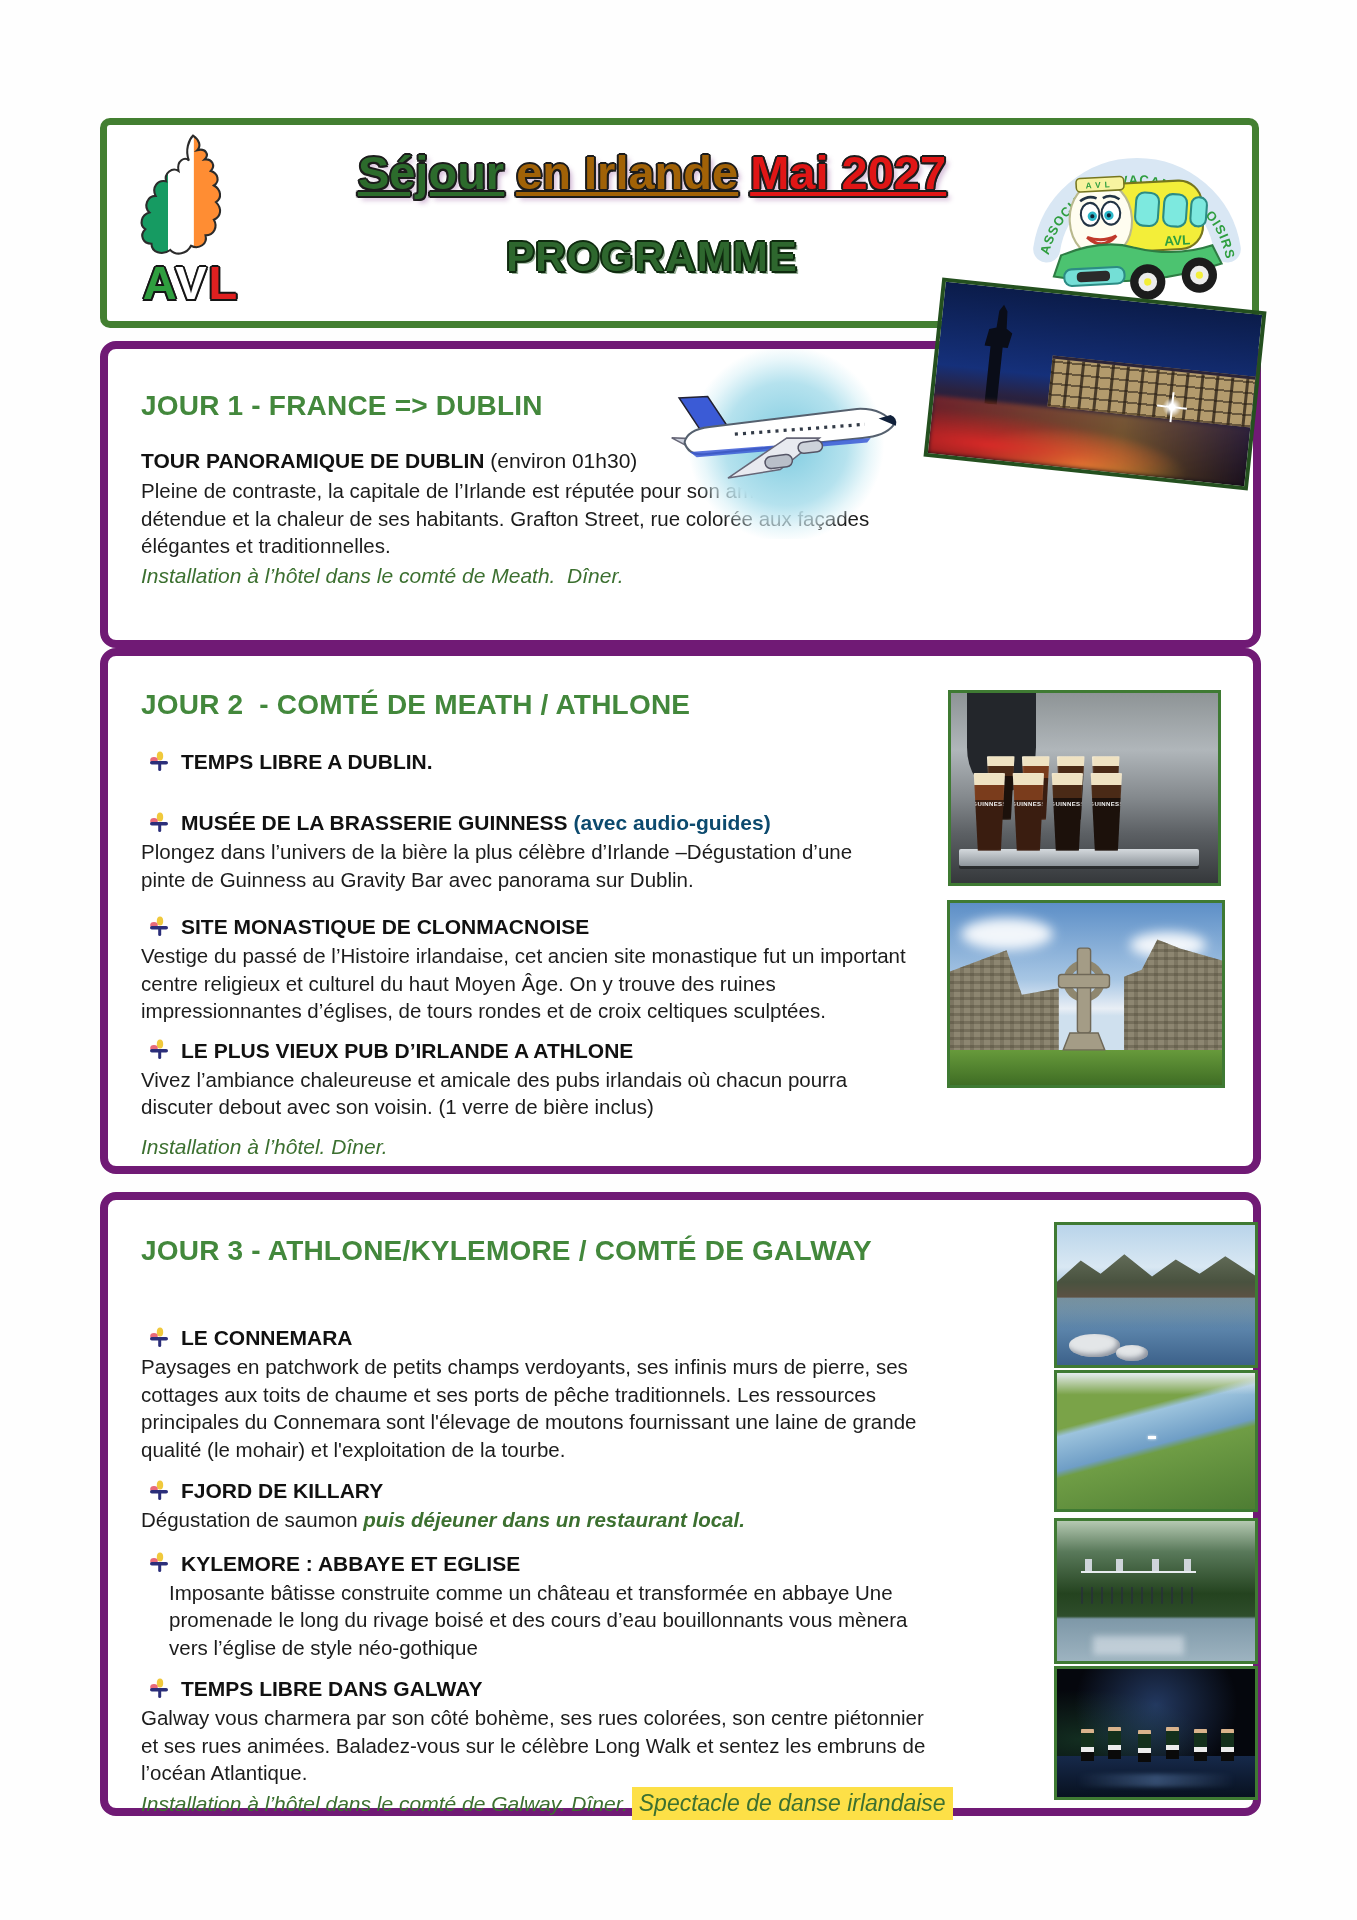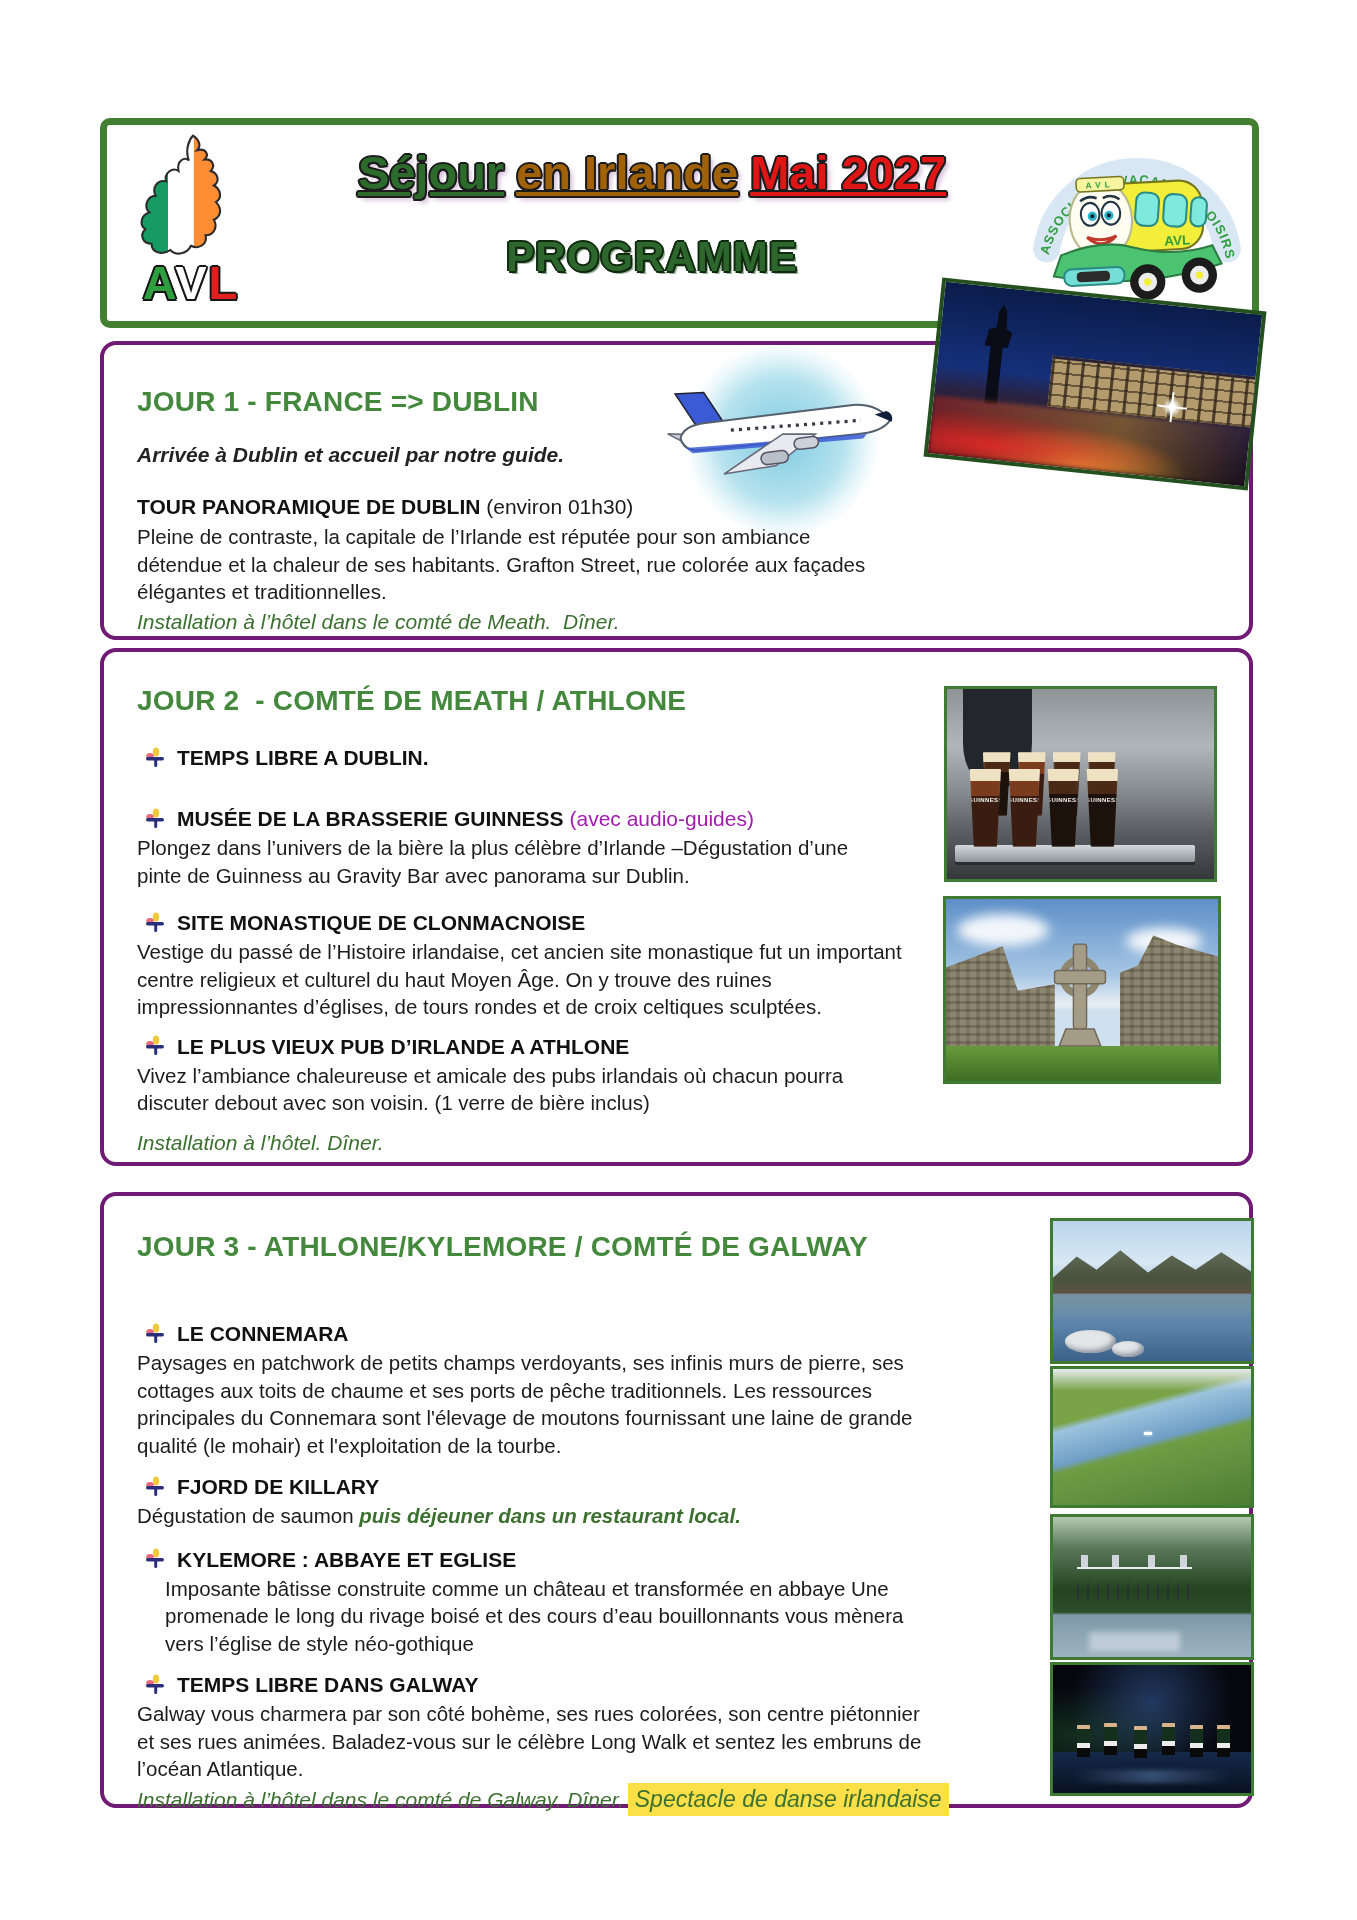--- a/index.html
+++ b/index.html
@@ -1,18 +1,18 @@
 <!DOCTYPE html>
 <html><head>
 <meta charset="utf-8">
 <style>
   html,body{margin:0;padding:0;background:#ffffff;}
   .page{position:relative;width:1357px;height:1920px;background:#fefefe;overflow:hidden;
         font-family:"Liberation Sans", sans-serif;color:#1a1a1a;}
-  .box{position:absolute;left:100px;width:1145px;background:#fff;border:4px solid #701a75;border-radius:16px;}
+  .box{position:absolute;left:100px;width:1145px;background:#fff;border:8px solid #701a75;border-radius:16px;}
   .header-box{top:118px;height:196px;border-width:7px;border-radius:10px;border-color:#437f31;}
   .jour1-box{top:341px;height:291px;}
   .jour2-box{top:648px;height:510px;}
   .jour3-box{top:1192px;height:608px;}
 
   
   .flag-map{position:absolute;left:32px;top:6px;width:104px;height:136px;}
   .avl-big{position:absolute;left:24px;top:134px;width:120px;text-align:center;
            font-size:47px;font-weight:800;letter-spacing:2px;line-height:1;}
   .avl-big span{text-shadow:-2px 0 #161616,2px 0 #161616,0 -2px #161616,0 2px #161616,
@@ -34,21 +34,21 @@
   
   .jour-head{margin:0;padding:0 0 0 33px;color:#43883c;font-size:28px;font-weight:800;letter-spacing:.2px;line-height:34px;}
   .intro-italic{margin:22px 0 0 0;padding-left:33px;font-size:21px;font-weight:bold;font-style:italic;color:#222;line-height:28px;}
   .tour-line{margin:24px 0 0 0;padding-left:33px;font-size:21px;line-height:28px;}
   .b{font-weight:bold;color:#111;}
   .para{margin:2px 0 0 0;padding-left:33px;font-size:20.5px;line-height:27.5px;color:#1c1c1c;}
   .green-line{margin:2px 0 0 0;padding-left:33px;font-size:21px;font-weight:normal;font-style:italic;color:#3c7030;line-height:28px;white-space:nowrap;}
   .bullet-row{display:flex;align-items:center;gap:12px;padding-left:41px;}
   .bullet-ico{flex:0 0 20px;width:20px;height:22px;}
   .bullet-title{font-size:21px;font-weight:bold;color:#111;line-height:27px;}
-  .bullet-title .norm{font-weight:normal;color:#a21caf;}
+  .bullet-title .norm{font-weight:bold;color:#0c4a6e;}
   .hl{background:#fde047;color:#3c7030;font-size:23px;padding:3px 7px 4px 7px;margin-left:4px;}
 
   
   .photo{position:absolute;overflow:hidden;border:3px solid #3f7a33;background:#888;}
   .ph-dublin{left:932px;top:294px;width:318px;height:172px;transform:rotate(6deg);
              border:4px solid #24501f;z-index:6;background:linear-gradient(180deg,#0b1c4a 0%,#15307a 48%,#2a2240 62%,#0c0a14 100%);}
   .ph-dublin .bldg{position:absolute;right:0;top:36%;width:64%;height:28%;background:#b39b6d;
      background-image:repeating-linear-gradient(90deg,rgba(40,30,20,.75) 0 3px,transparent 3px 15px),
                       repeating-linear-gradient(0deg,rgba(40,30,20,.55) 0 2px,transparent 2px 11px);
      border-top:3px solid #2b2438;}
@@ -214,21 +214,20 @@
       <path d="M20 52 q4 -12 26 -12 h146 q26 2 34 20 q-10 10 -32 9 L40 66 q-18 0 -20 -14 z" fill="#ffffff" stroke="#55606e" stroke-width="2"></path>
       <path d="M24 62 L202 70 L198 74 L30 68 z" fill="#3b5bd6" opacity=".85"></path>
       <line x1="70" y1="50" x2="198" y2="56" stroke="#333b47" stroke-width="3.2" stroke-dasharray="3 5"></line>
       <path d="M212 52 l16 9 q3 -7 -4 -11 z" fill="#10203a"></path>
       <path d="M120 60 L58 92 L110 90 L152 64 z" fill="#e8eaf0" stroke="#667" stroke-width="1.5"></path>
       <rect x="96" y="76" width="27" height="12" rx="6" fill="#b9bfc9" stroke="#556" stroke-width="1.5"></rect>
       <rect x="130" y="66" width="24" height="11" rx="5.5" fill="#cdd2da" stroke="#556" stroke-width="1.5"></rect>
     </svg>
 
     <h2 class="jour-head" style="margin-top:40px">JOUR 1 - FRANCE =&gt; DUBLIN</h2>
-    <p class="intro-italic">Arrivée à Dublin et accueil par notre guide.</p>
     <p class="tour-line"><span class="b">TOUR PANORAMIQUE DE DUBLIN</span><span> (environ 01h30)</span></p>
     <p class="para" style="width:745px">Pleine de contraste, la capitale de l’Irlande est réputée pour son ambiance détendue et la chaleur de ses habitants. Grafton Street, rue colorée aux façades élégantes et traditionnelles.</p>
     <p class="green-line">Installation à l’hôtel dans le comté de Meath.&nbsp; Dîner.</p>
   </div>
 
   <div class="photo ph-dublin">
     <div class="bldg"></div>
     <div class="statue"></div>
     <div class="lights"></div>
     <div class="sparkle"></div>

